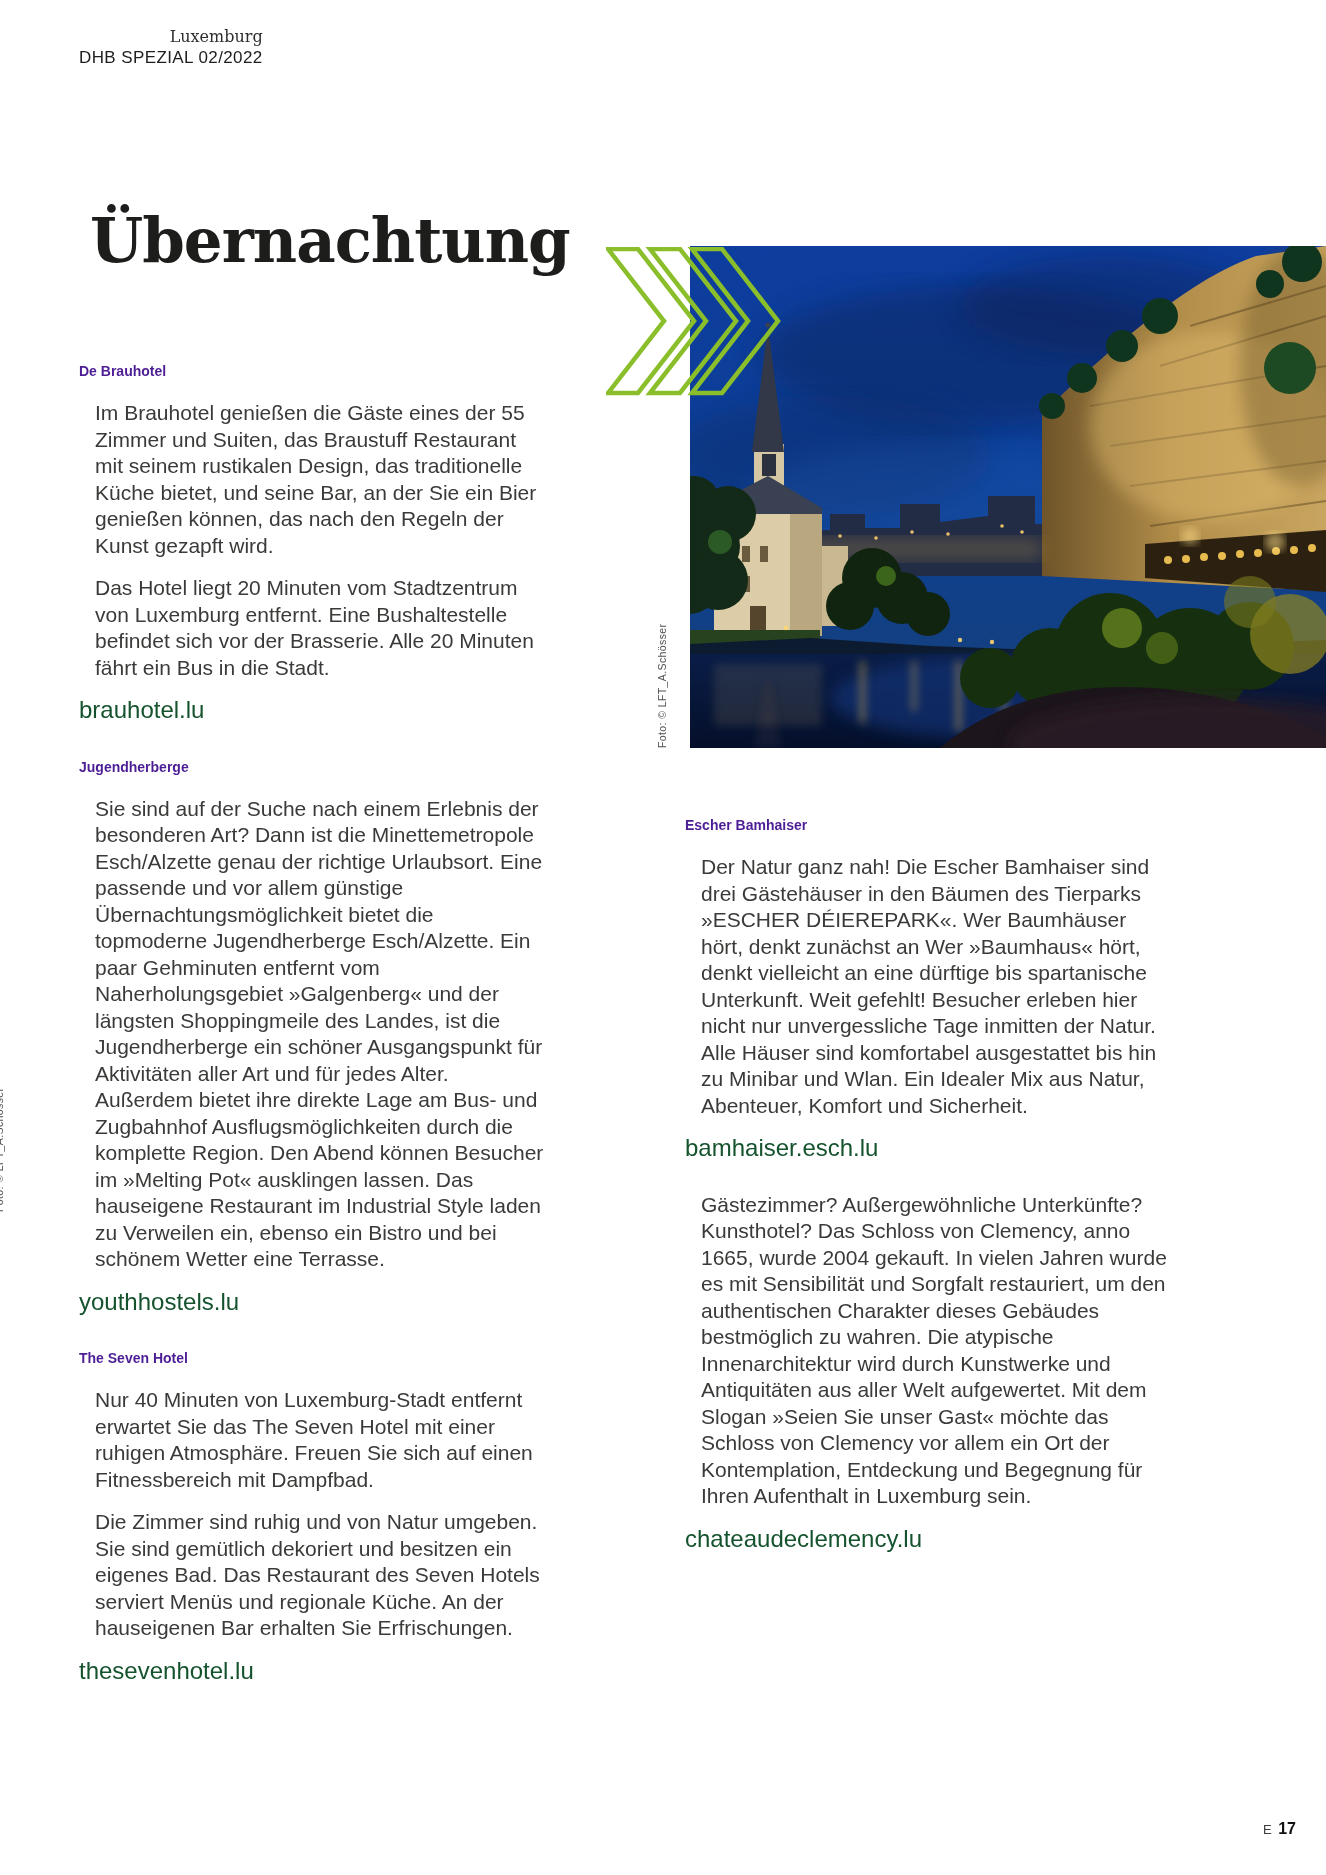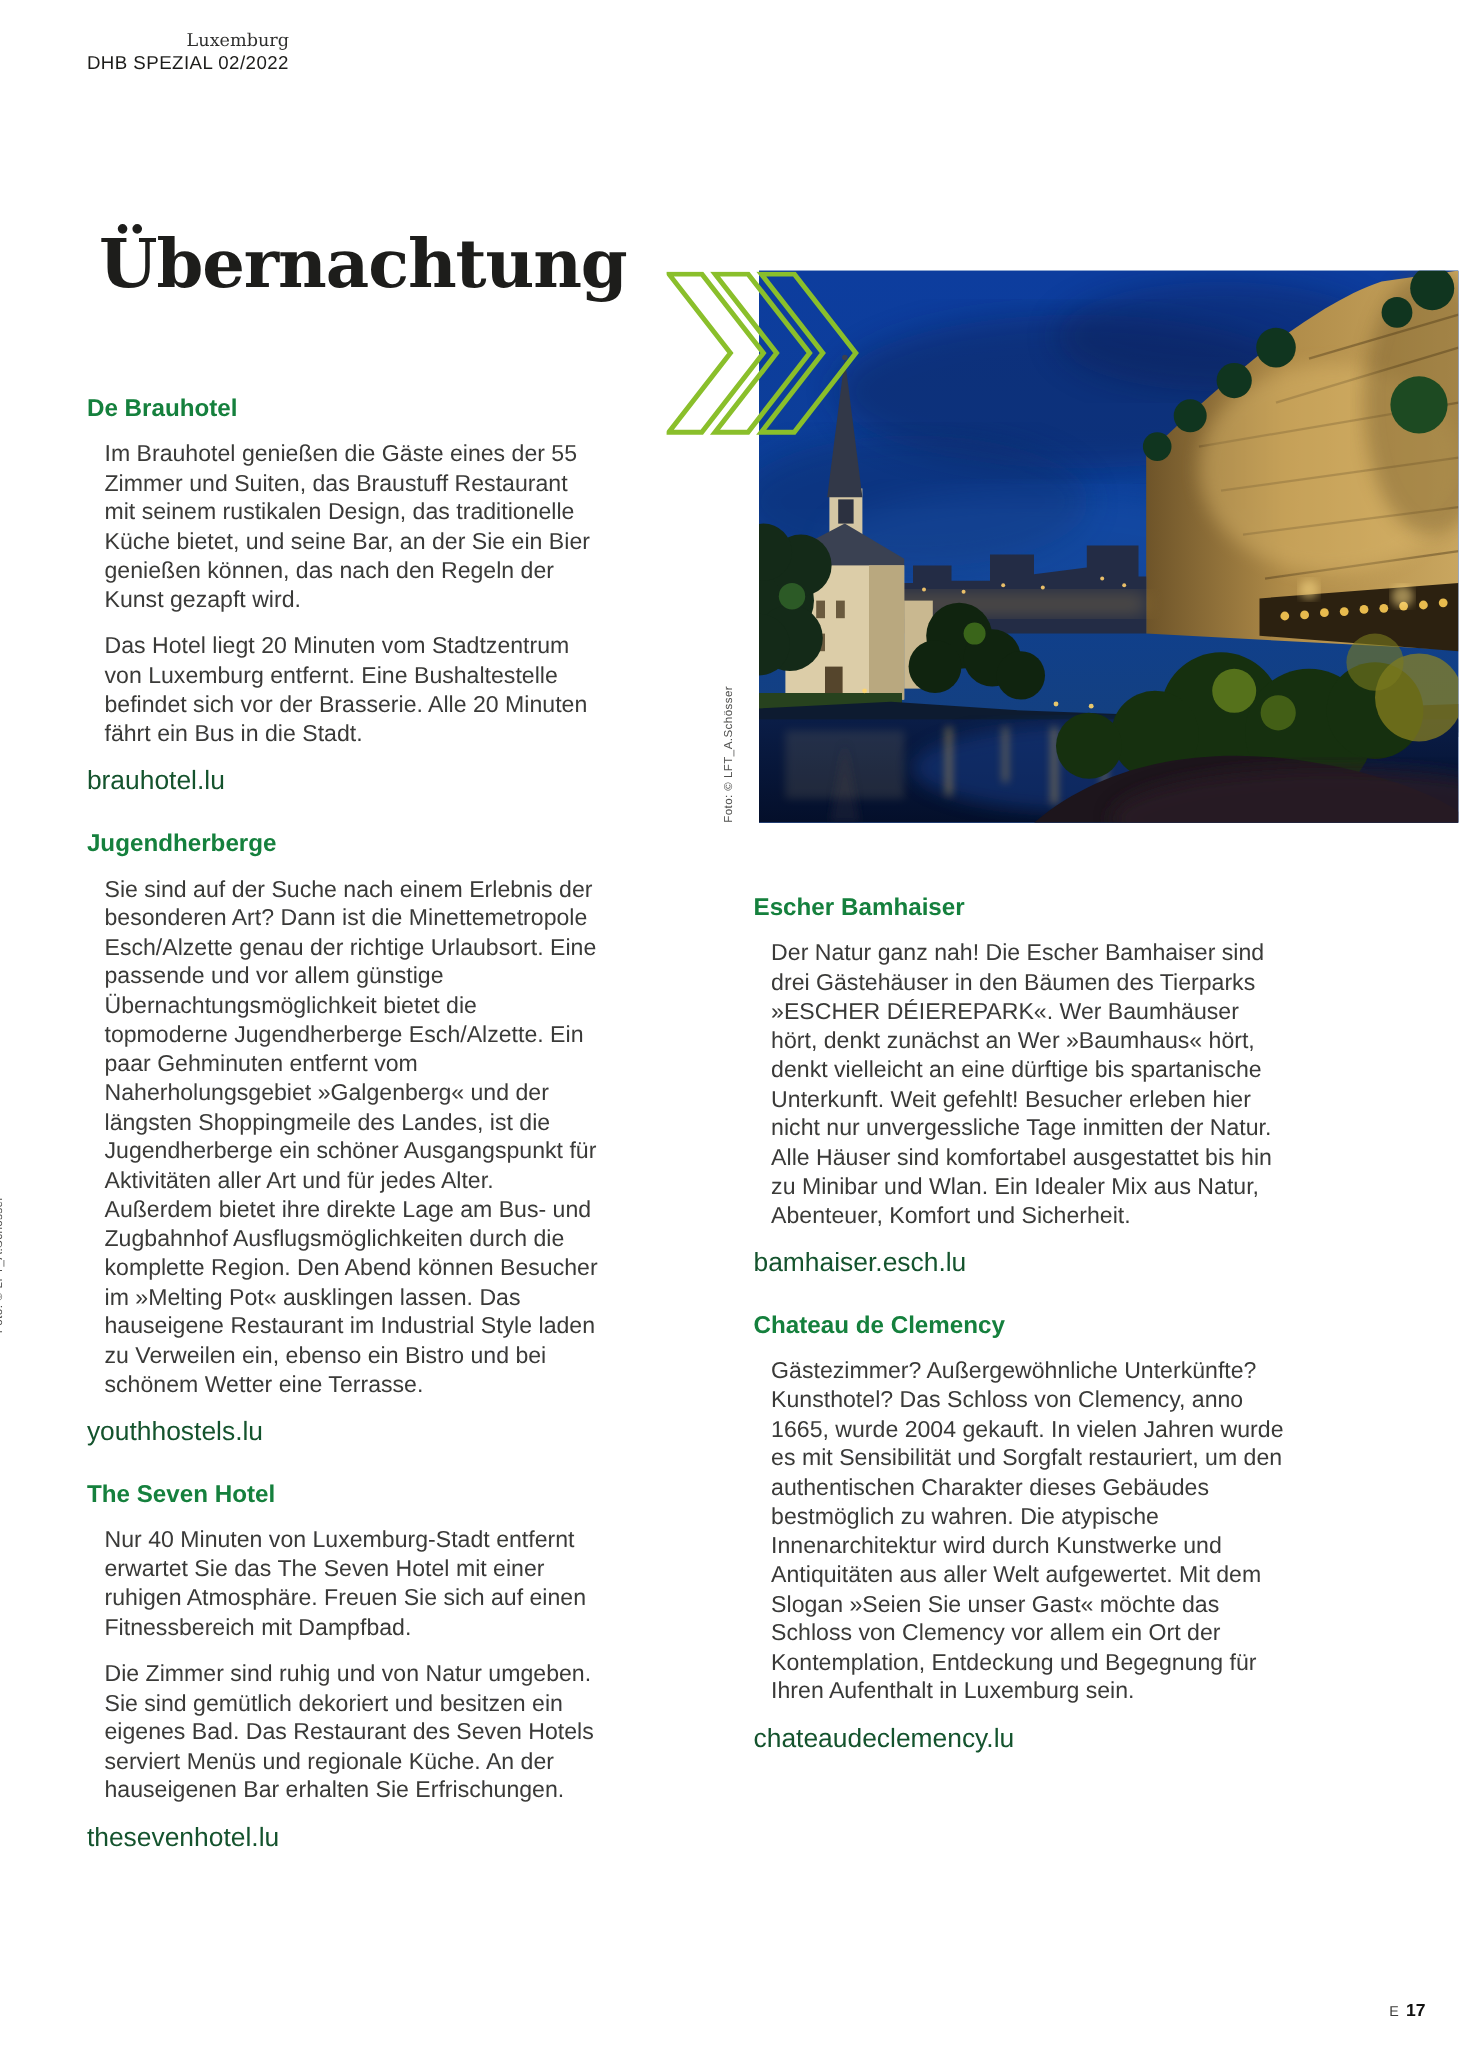--- a/index.html
+++ b/index.html
@@ -35,21 +35,21 @@
   }
   .vcredit.photo-side{left:669px;top:734px;}
   .vcredit.margin-side{left:6px;top:1198px;}
 
   
   .col{position:absolute;}
   .col-left{left:79px;top:358px;width:483px;}
   .col-right{left:685px;top:812px;width:505px;}
   .entry{margin:0 0 30px 0;}
   .entry h2{
-    margin:0 0 5px 0;font-size:22px;font-weight:bold;color:#15803d;line-height:26px;
+    margin:0 0 5px 0;font-size:14px;font-weight:bold;color:#4c1d95;line-height:26px;
   }
   .entry p{margin:16px;font-size:21px;line-height:26.5px;color:#3a3a38;}
   .entry .weblink{font-size:24px;line-height:26.5px;font-weight:normal;color:#14532d;}
 
   
   .folio{position:absolute;right:30px;top:1820px;display:flex;align-items:baseline;gap:6px;}
   .folio .pfx{font-size:13px;color:#3c3c3a;letter-spacing:.5px;}
   .folio .num{font-size:16px;font-weight:bold;color:#111110;}
 </style>
 </head>
@@ -257,21 +257,20 @@
   </div>
 
   <div class="col col-right">
     <section class="entry">
       <h2>Escher Bamhaiser</h2>
       <p>Der Natur ganz nah! Die Escher Bamhaiser sind drei Gästehäuser in den Bäumen des Tierparks »ESCHER DÉIEREPARK«. Wer Baumhäuser hört, denkt zunächst an Wer »Baumhaus« hört, denkt vielleicht an eine dürftige bis spartanische Unterkunft. Weit gefehlt! Besucher erleben hier nicht nur unvergessliche Tage inmitten der Natur. Alle Häuser sind komfortabel ausgestattet bis hin zu Minibar und Wlan. Ein Idealer Mix aus Natur, Abenteuer, Komfort und Sicherheit.</p>
       <div class="weblink">bamhaiser.esch.lu</div>
     </section>
 
     <section class="entry">
-      <h2>Chateau de Clemency</h2>
       <p>Gästezimmer? Außergewöhnliche Unterkünfte? Kunsthotel? Das Schloss von Clemency, anno 1665, wurde 2004 gekauft. In vielen Jahren wurde es mit Sensibilität und Sorgfalt restauriert, um den authentischen Charakter dieses Gebäudes bestmöglich zu wahren. Die atypische Innenarchitektur wird durch Kunstwerke und Antiquitäten aus aller Welt aufgewertet. Mit dem Slogan »Seien Sie unser Gast« möchte das Schloss von Clemency vor allem ein Ort der Kontemplation, Entdeckung und Begegnung für Ihren Aufenthalt in Luxemburg sein.</p>
       <div class="weblink">chateaudeclemency.lu</div>
     </section>
   </div>
 
   <div class="folio">
     <span class="pfx">E</span>
     <span class="num">17</span>
   </div>
 

